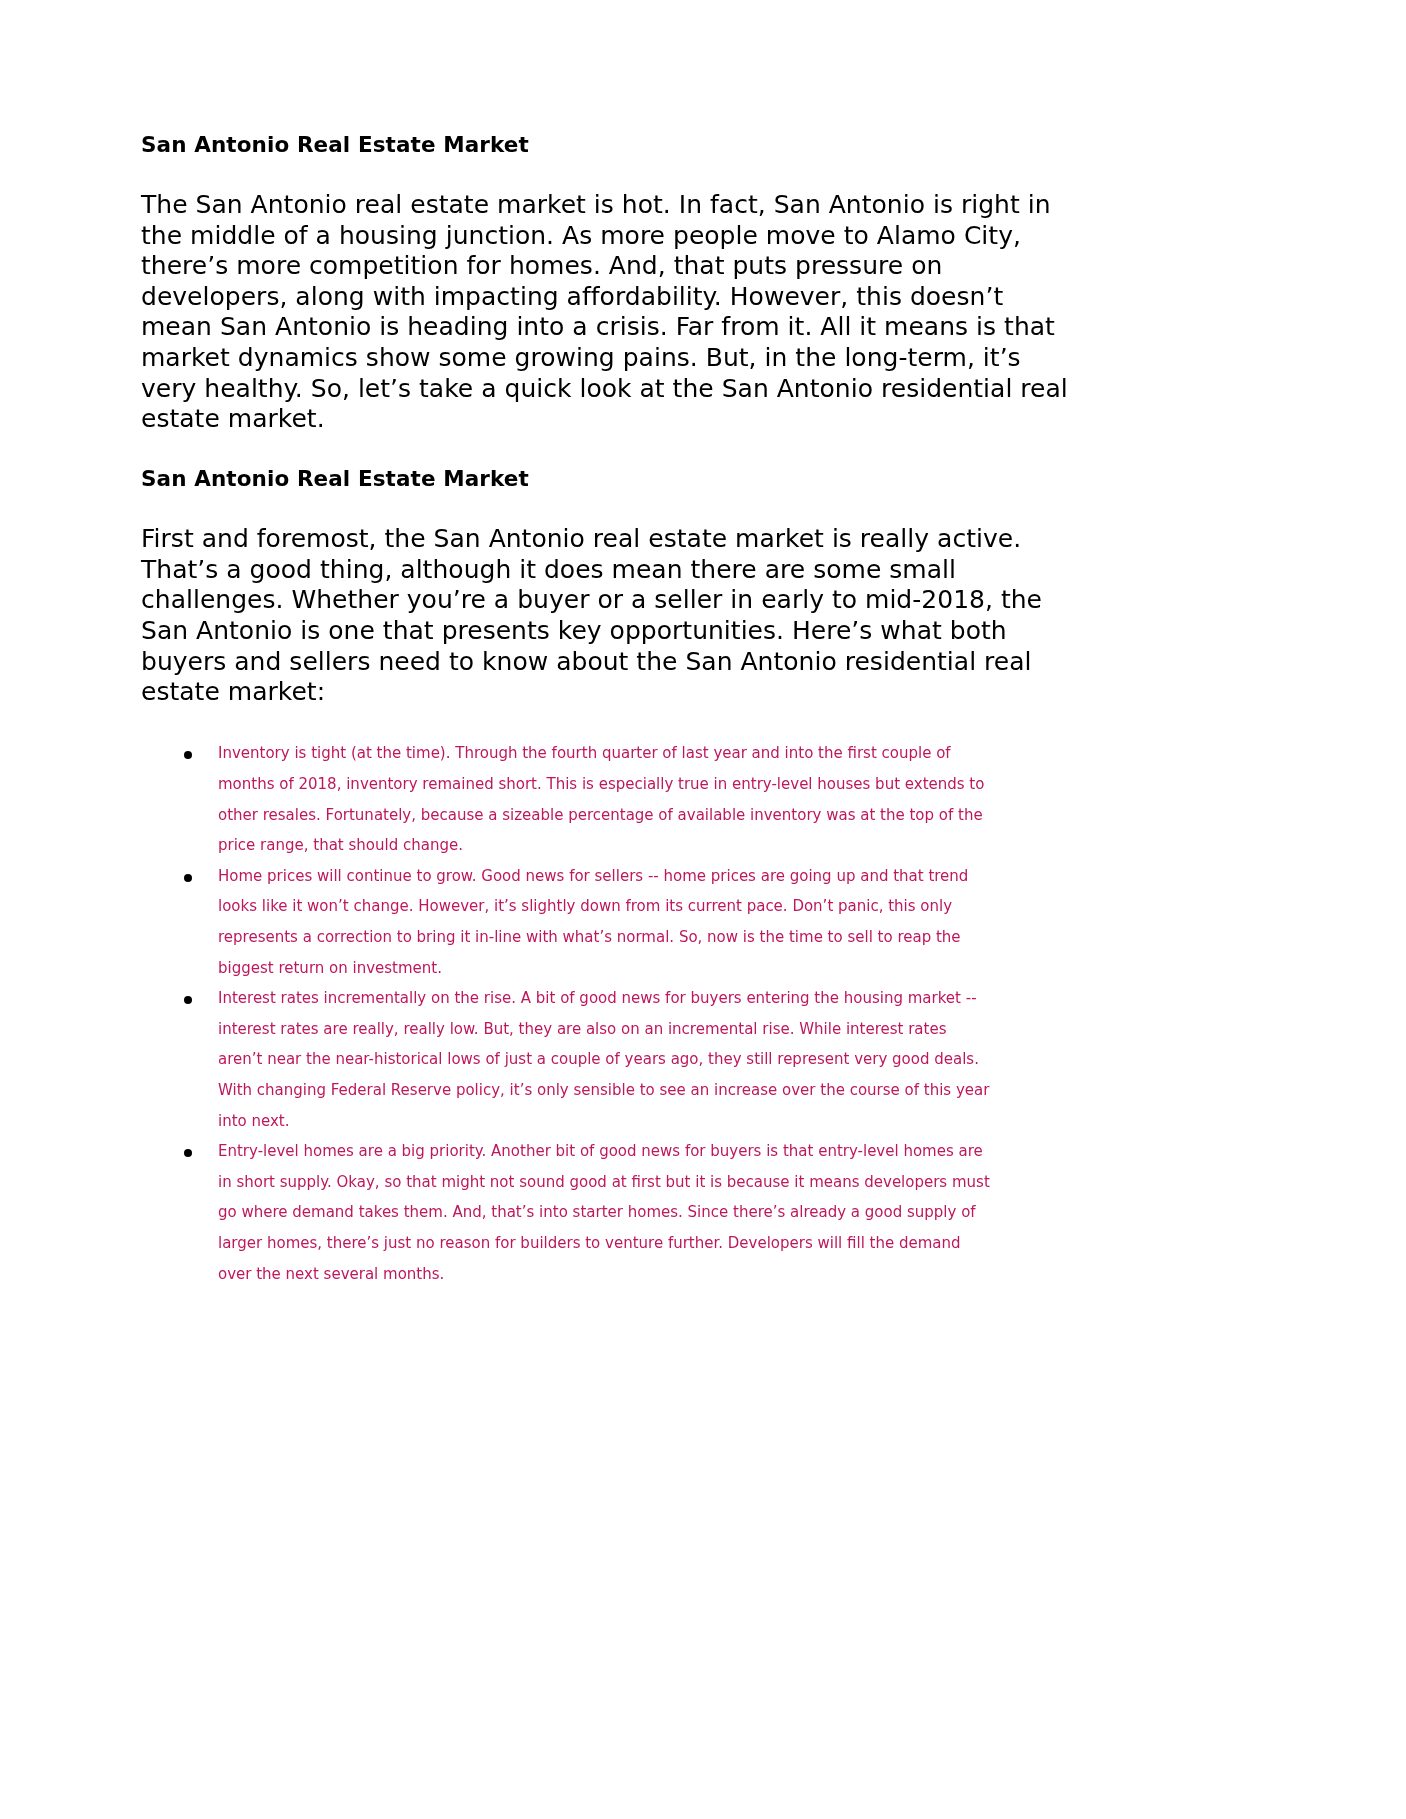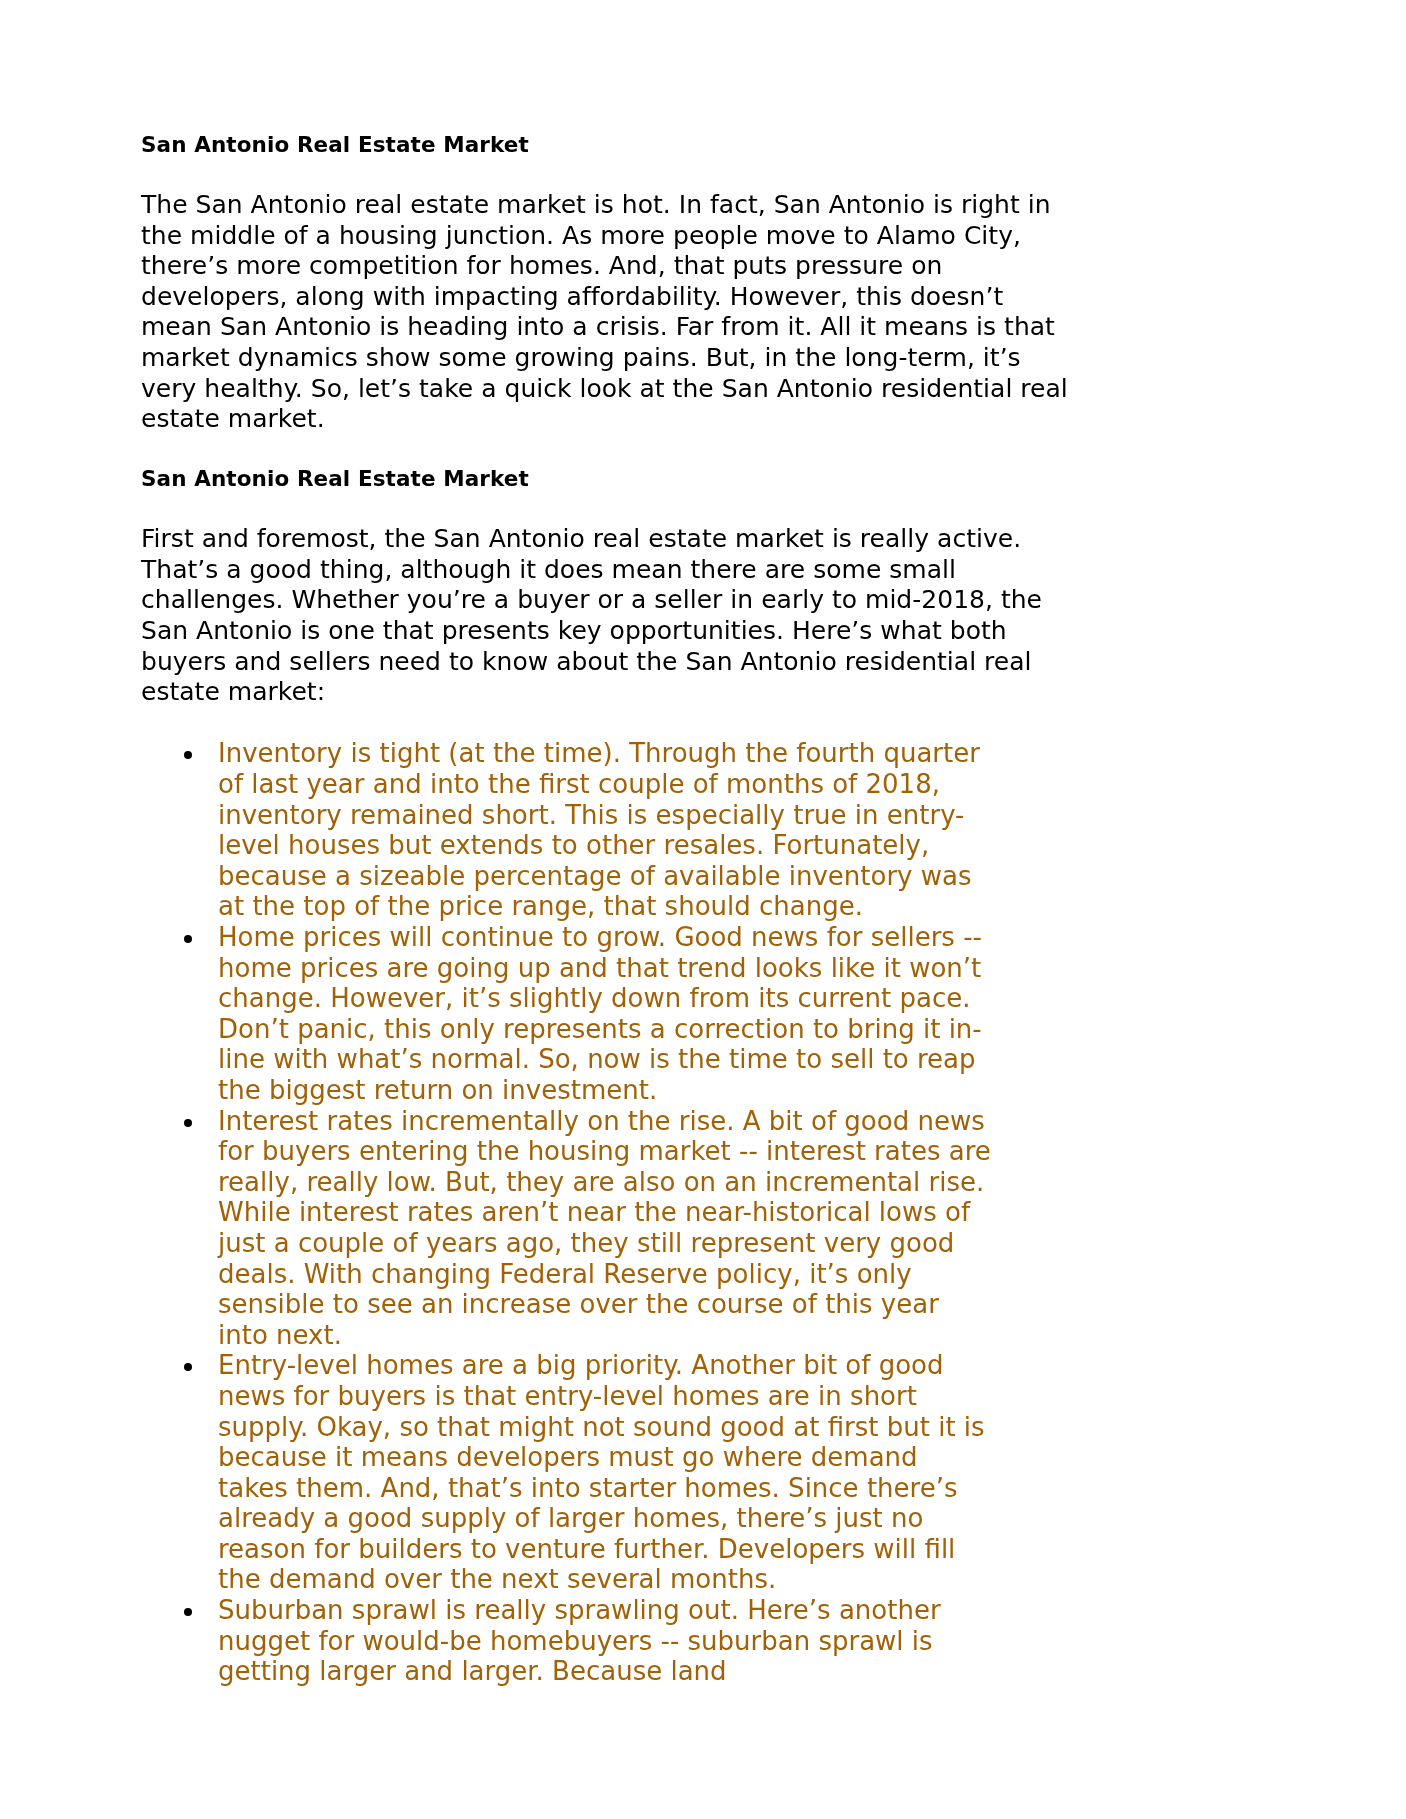--- a/index.html
+++ b/index.html
@@ -53,27 +53,27 @@
   }
 
   ul.doc-list {
     list-style: none;
     margin: 0;
     padding: 0;
   }
 
   ul.doc-list > li {
     position: relative;
-    font-size: 26px;
+    font-size: 15px;
     line-height: 30.6px;
     margin: 0 0 0 0;
     padding-left: 77px;
     width: 853px;
     box-sizing: border-box;
-    color: #a16207;
+    color: #be185d;
   }
 
   ul.doc-list > li .bullet-mark {
     position: absolute;
     left: 42px;
     top: 0;
     width: 11px;
     height: 30.6px;
     line-height: 30.6px;
     font-size: 21.5px;
@@ -129,20 +129,16 @@
         <span class="li-text">Home prices will continue to grow. Good news for sellers -- home prices are going up and that trend looks like it won’t change. However, it’s slightly down from its current pace. Don’t panic, this only represents a correction to bring it in-line with what’s normal. So, now is the time to sell to reap the biggest return on investment.</span>
       </li>
       <li>
         <span class="bullet-mark"></span>
         <span class="li-text">Interest rates incrementally on the rise. A bit of good news for buyers entering the housing market -- interest rates are really, really low. But, they are also on an incremental rise. While interest rates aren’t near the near-historical lows of just a couple of years ago, they still represent very good deals. With changing Federal Reserve policy, it’s only sensible to see an increase over the course of this year into next.</span>
       </li>
       <li>
         <span class="bullet-mark"></span>
         <span class="li-text">Entry-level homes are a big priority. Another bit of good news for buyers is that entry-level homes are in short supply. Okay, so that might not sound good at first but it is because it means developers must go where demand takes them. And, that’s into starter homes. Since there’s already a good supply of larger homes, there’s just no reason for builders to venture further. Developers will fill the demand over the next several months.</span>
       </li>
-      <li>
-        <span class="bullet-mark"></span>
-        <span class="li-text">Suburban sprawl is really sprawling out. Here’s another nugget for would-be homebuyers -- suburban sprawl is getting larger and larger. Because land</span>
-      </li>
     </ul>
 
   </div>
 </div>
 
 </body></html>

